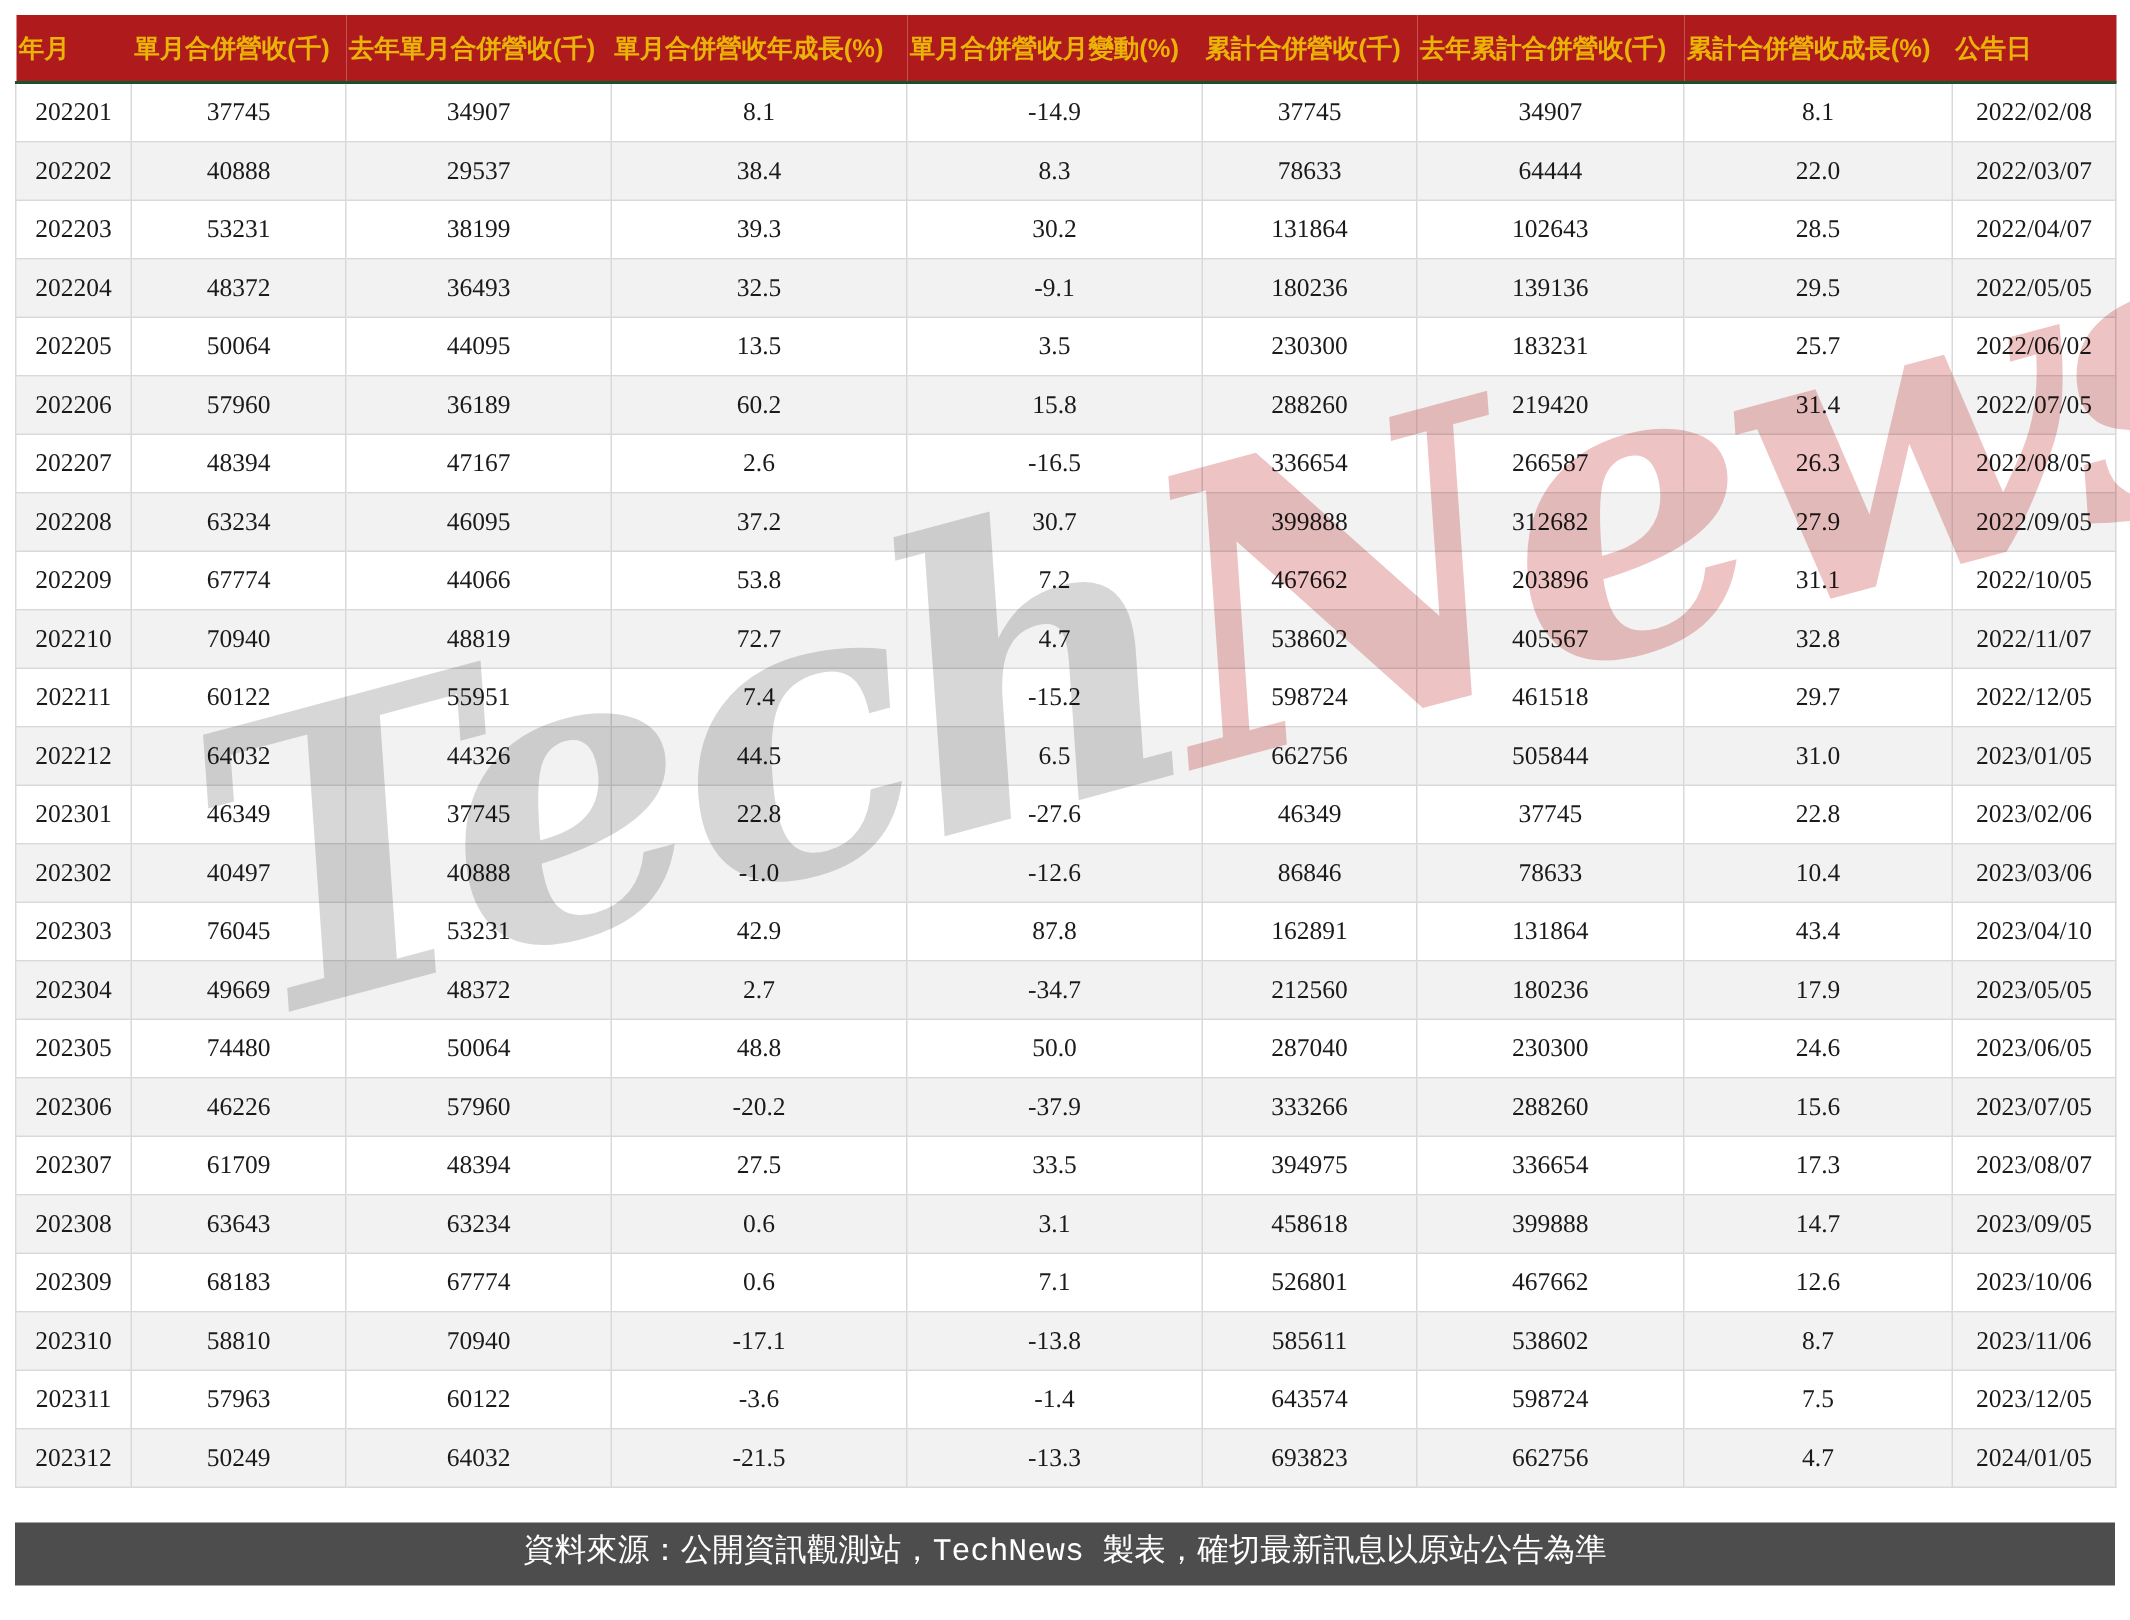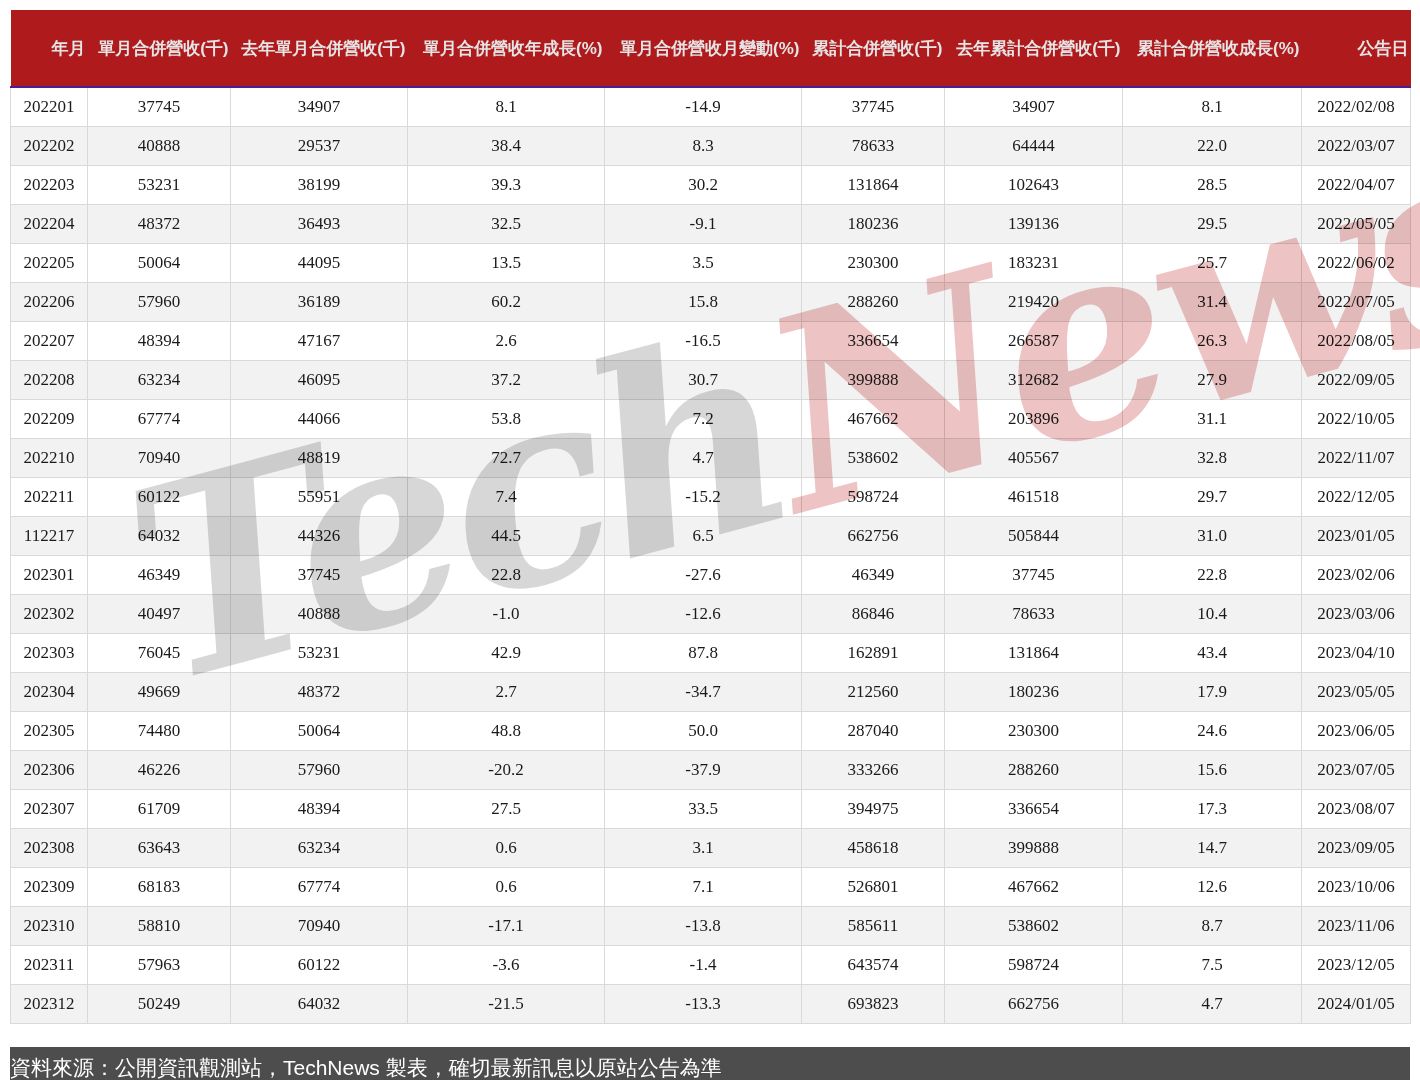--- a/index.html
+++ b/index.html
@@ -16,44 +16,44 @@
     margin: 10px auto 0 auto;
     font-family: "Liberation Sans", sans-serif;
   }
   table.revenue {
     width: 1400px;
     border-collapse: collapse;
     table-layout: fixed;
   }
   table.revenue thead th {
     background: #af1a1d;
-    color: #e5e5e5;
+    color: #eab308;
     font-family: "Liberation Sans", sans-serif;
     font-size: 17px;
     font-weight: bold;
     height: 44px;
-    text-align: right;
+    text-align: left;
     vertical-align: middle;
     border: none;
-    padding: 16px 2px;
+    padding: 0 2px;
   }
   table.revenue tbody td {
     font-family: "Liberation Serif", serif;
     font-size: 17px;
     color: #1a1a1a;
     text-align: center;
     vertical-align: middle;
     height: 38px;
     border: 1px solid #d9d9d9;
     padding: 0 2px;
     background: transparent;
   }
   table.revenue tbody tr:nth-child(odd) { background: #ffffff; }
   table.revenue tbody tr:nth-child(even) { background: #f2f2f2; }
-  table.revenue tbody { border-top: 2px solid #4c1d95; }
+  table.revenue tbody { border-top: 2px solid #14532d; }
 
   .watermark {
     position: absolute;
     top: 295px;
     left: 110px;
     width: 1200px;
     transform: rotate(-15deg);
     transform-origin: center center;
     font-family: "DejaVu Serif", serif;
     font-style: italic;
@@ -70,23 +70,23 @@
   .wm-tech { color: #d7d7d7; }
   .wm-news { color: #eec3c3; }
 
   .footer-bar {
     margin-top: 23px;
     width: 1400px;
     height: 42px;
     line-height: 42px;
     background: #4d4d4d;
     color: #ffffff;
-    font-family: Liberation Sans, sans-serif;
+    font-family: Liberation Mono, monospace;
     font-size: 21px;
-    text-align: left;
+    text-align: center;
     white-space: nowrap;
     overflow: hidden;
   }
 </style>
 </head>
 <body>
 
 <div class="page">
 
   <table class="revenue">
@@ -230,21 +230,21 @@
           <td>60122</td>
           <td>55951</td>
           <td>7.4</td>
           <td>-15.2</td>
           <td>598724</td>
           <td>461518</td>
           <td>29.7</td>
           <td>2022/12/05</td>
         </tr>
         <tr>
-          <td>112217</td>
+          <td>202212</td>
           <td>64032</td>
           <td>44326</td>
           <td>44.5</td>
           <td>6.5</td>
           <td>662756</td>
           <td>505844</td>
           <td>31.0</td>
           <td>2023/01/05</td>
         </tr>
         <tr>

